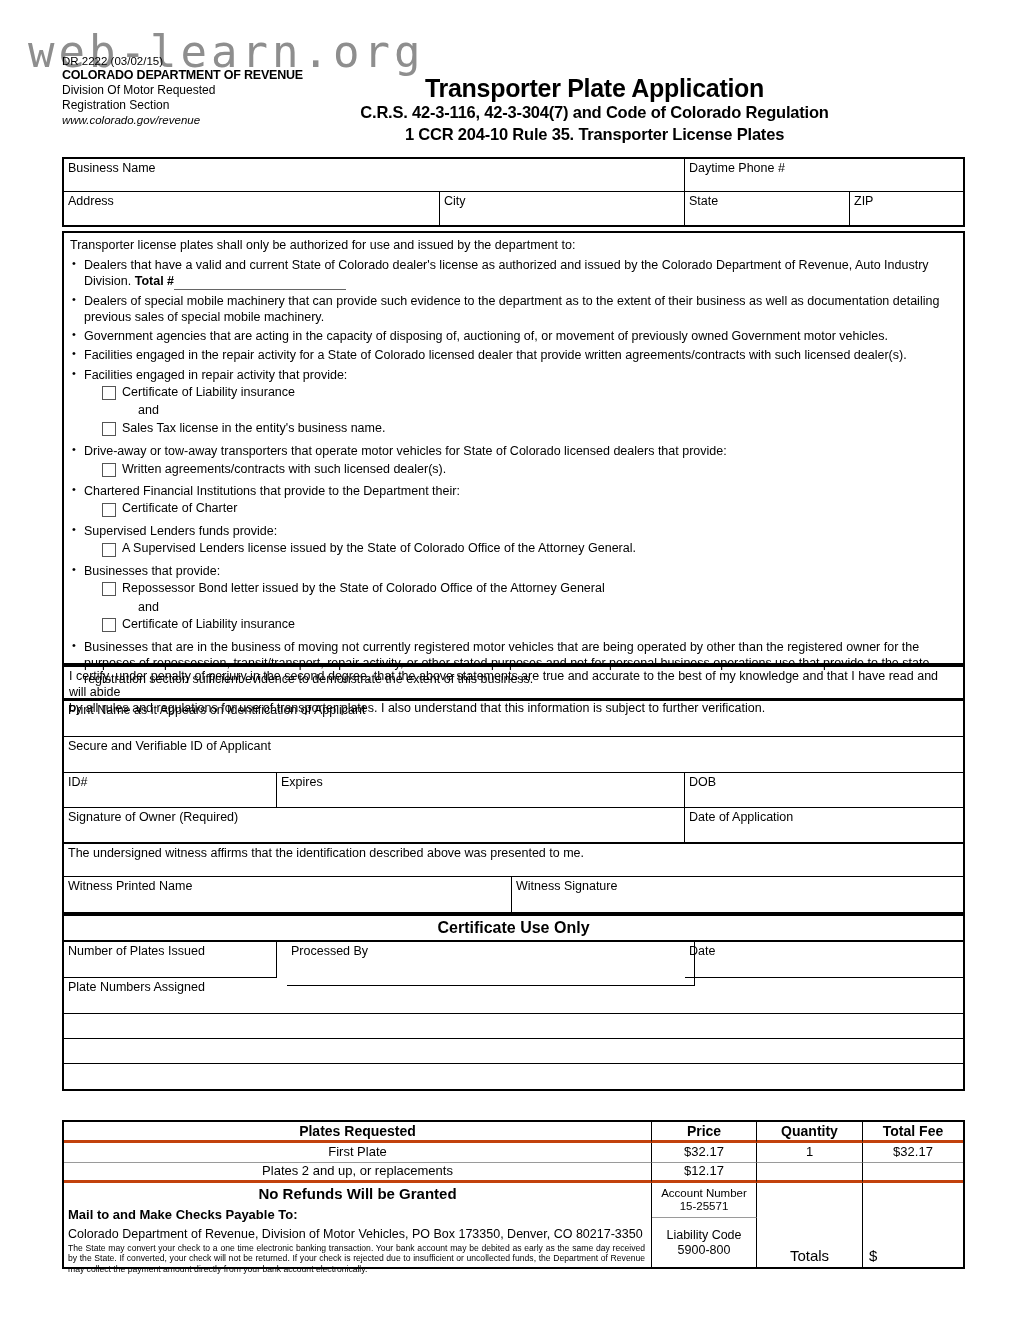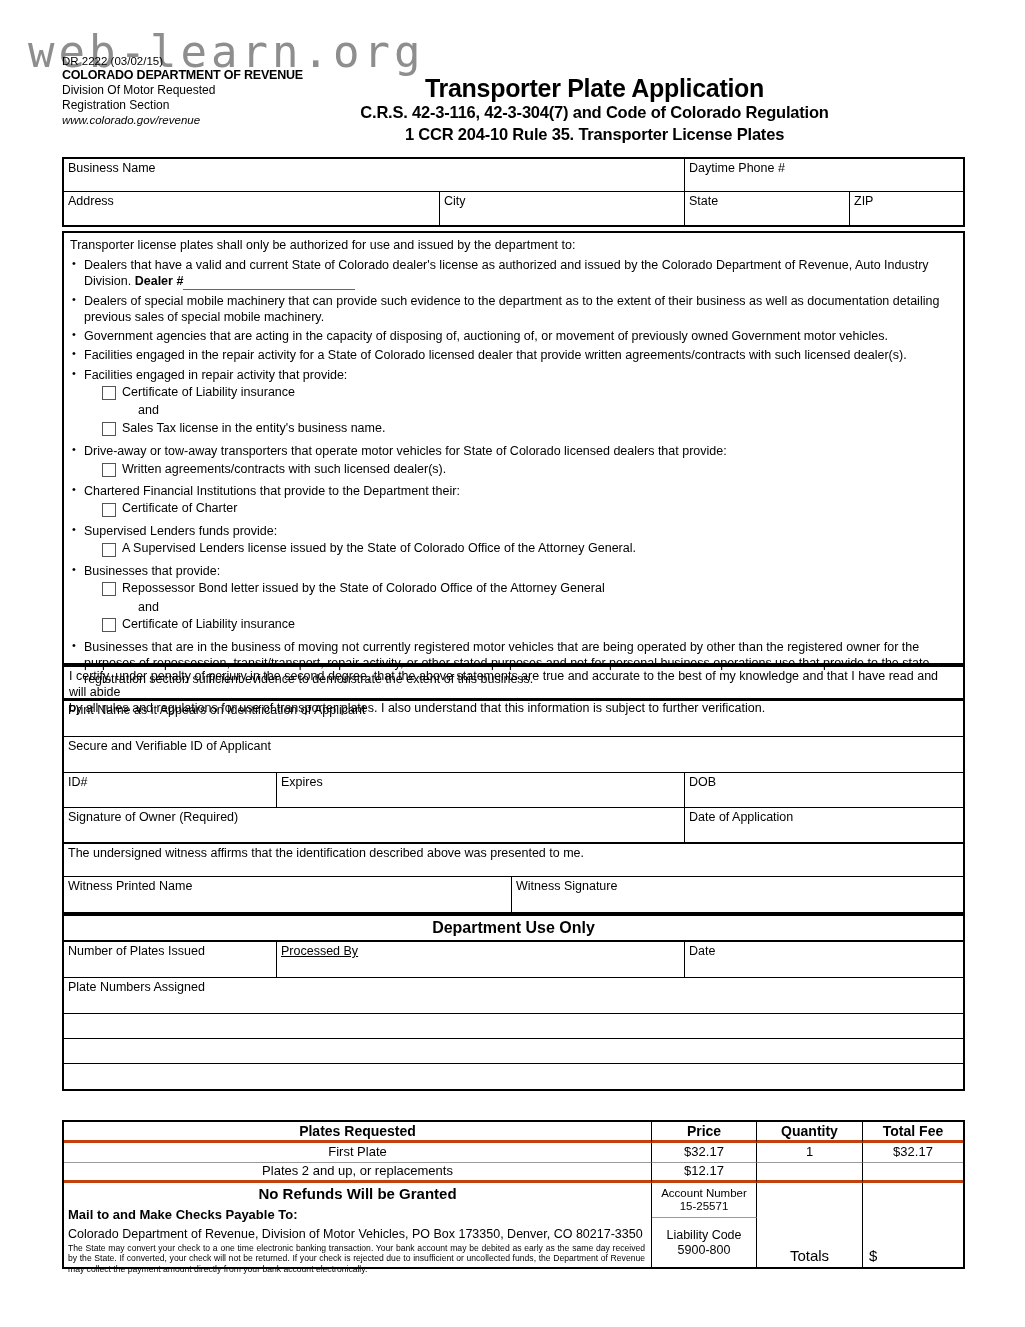--- a/index.html
+++ b/index.html
@@ -248,21 +248,21 @@
     </div>
   </div>
 
   <div class="box outer" style="left:62px; top:231px; width:903px; height:434px;">
     <div class="intro">
       <div class="bodytext" style="margin-bottom:4px;">Transporter license plates shall only be authorized for use and issued by the department to:</div>
 
       <ul class="blist">
 
         <li>
-          <span>Dealers that have a valid and current State of Colorado dealer's license as authorized and issued by the Colorado Department of Revenue, Auto Industry Division. </span><span class="bold">Dealer #</span><span class="dealerline"></span>
+          <span>Dealers that have a valid and current State of Colorado dealer's license as authorized and issued by the Colorado Department of Revenue, Auto Industry Division. </span><span class="bold">Total #</span><span class="dealerline"></span>
         </li>
 
         <li>
           <span>Dealers of special mobile machinery that can provide such evidence to the department as to the extent of their business as well as documentation detailing previous sales of special mobile machinery.</span>
         </li>
 
         <li>
           <span>Government agencies that are acting in the capacity of disposing of, auctioning of, or movement of previously owned Government motor vehicles.</span>
         </li>
 
@@ -376,26 +376,26 @@
     <div class="box thin-r" style="left:0px; top:33px; width:448px; height:35px;">
       <div class="flabel">Witness Printed Name</div>
     </div>
     <div class="box" style="left:448px; top:33px; width:451px; height:35px;">
       <div class="flabel">Witness Signature</div>
     </div>
   </div>
 
   <div class="box outer" style="left:62px; top:914px; width:903px; height:177px;">
     <div class="box thick-b" style="left:0px; top:0px; width:899px; height:26px; display:flex; align-items:center; justify-content:center;">
-      <span style="font-size:16px; font-weight:bold;">Department Use Only</span>
+      <span style="font-size:16px; font-weight:bold;">Certificate Use Only</span>
     </div>
     <div class="box thin-b thin-r" style="left:0px; top:26px; width:213px; height:36px;">
       <div class="flabel">Number of Plates Issued</div>
     </div>
-    <div class="box thin-b thin-r" style="left:213px; top:26px; width:408px; height:36px;text-decoration:underline;">
+    <div class="box thin-b thin-r" style="left:223px; top:26px; width:408px; height:44px;">
       <div class="flabel">Processed By</div>
     </div>
     <div class="box thin-b" style="left:621px; top:26px; width:278px; height:36px;">
       <div class="flabel">Date</div>
     </div>
     <div class="box thin-b" style="left:0px; top:62px; width:899px; height:36px;">
       <div class="flabel">Plate Numbers Assigned</div>
     </div>
     <div class="box thin-b" style="left:0px; top:98px; width:899px; height:25px;"></div>
     <div class="box thin-b" style="left:0px; top:123px; width:899px; height:25px;"></div>

